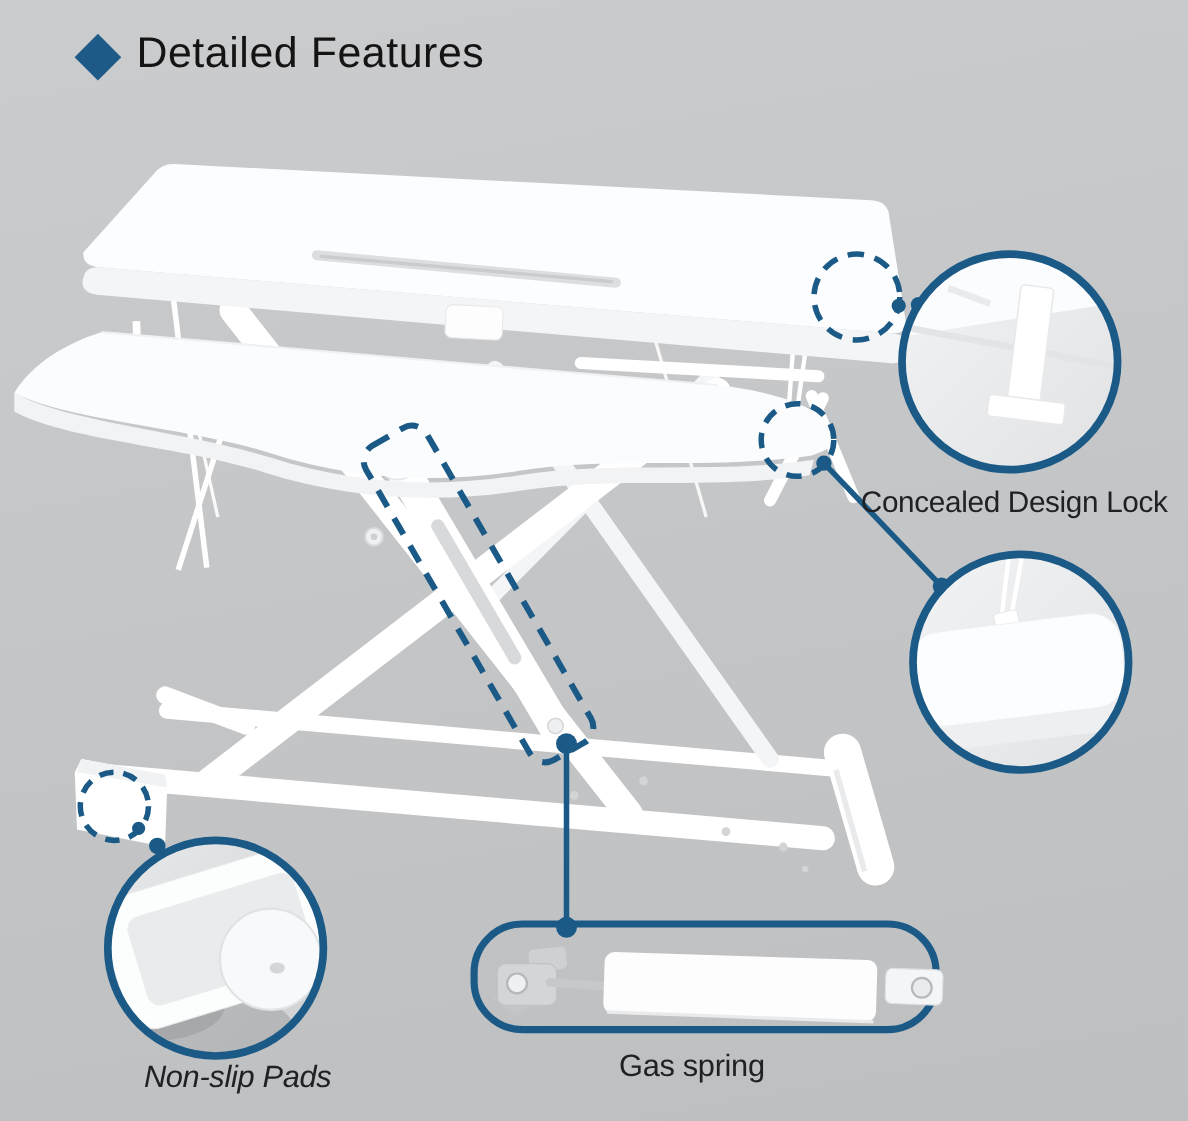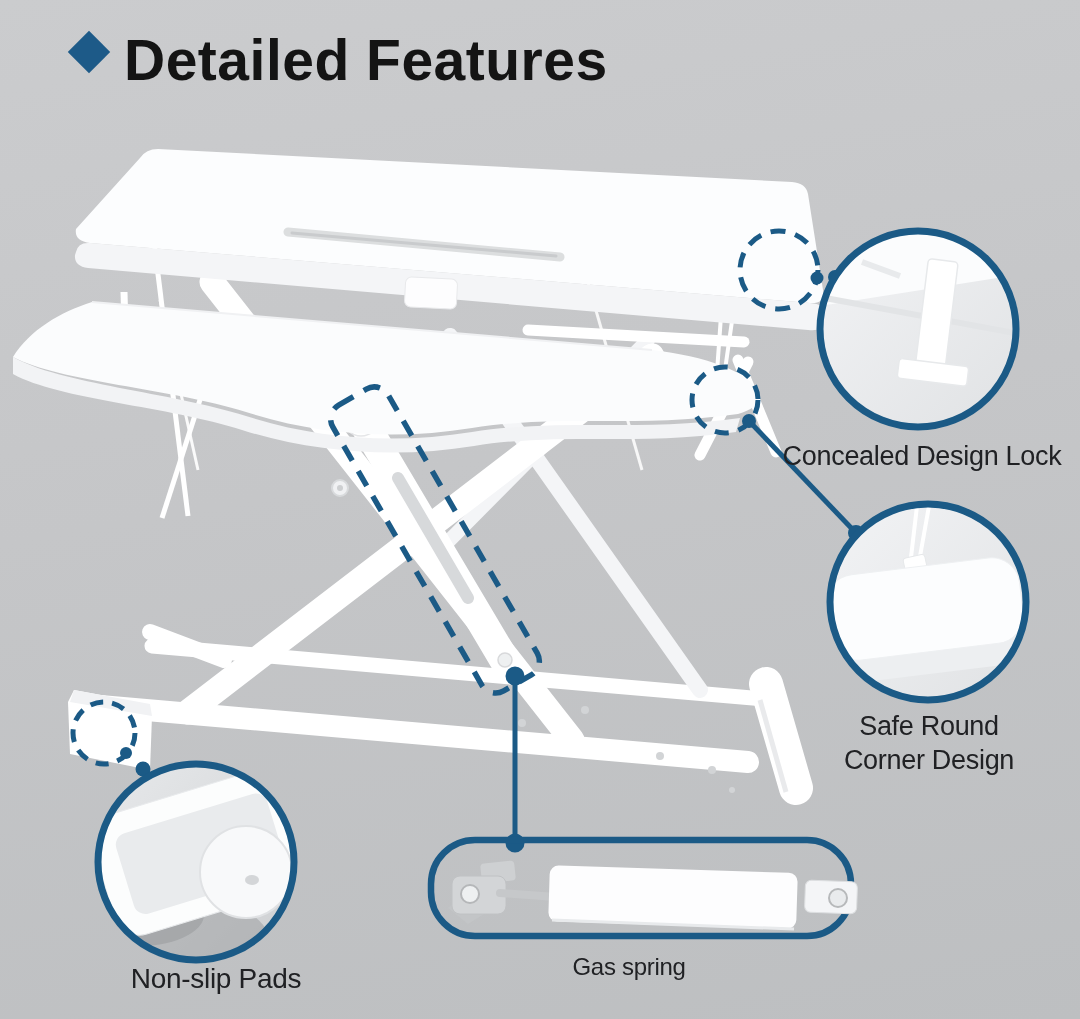--- a/index.html
+++ b/index.html
@@ -7,32 +7,32 @@
     position:relative;width:1080px;height:1019px;overflow:hidden;
     background:linear-gradient(170deg,#cbccce 0%,#c5c6c8 45%,#bdbfc1 100%);
     font-family:"Liberation Sans",sans-serif;
   }
   .scene{position:absolute;left:0;top:0;width:1080px;height:1019px;}
   .diamond{
     position:absolute;left:74px;top:37px;width:30px;height:30px;
     background:#1d5a88;transform:rotate(45deg);
   }
   .title{
-    position:absolute;left:124px;top:27px;font-size:57px;font-weight:bold;
+    position:absolute;left:124px;top:27px;font-size:39px;font-weight:normal;
     color:#141414;letter-spacing:.5px;white-space:nowrap;
   }
   .cap{
     position:absolute;transform:translateX(-50%);white-space:nowrap;
     color:#202124;font-size:27px;letter-spacing:-.3px;
   }
   .cap.two{text-align:center;line-height:34px;}
   #cap-safety{left:922px;top:441px;}
   #cap-corner{left:929px;top:709px;}
-  #cap-nonslip{left:216px;top:963px;font-size:28px;}
-  #cap-gas{left:629px;top:953px;font-size:24px;}
+  #cap-nonslip{left:216px;top:963px;font-size:28px;font-style:italic;}
+  #cap-gas{left:629px;top:953px;font-size:28px;}
 </style>
 </head>
 <body>
 
 <div class="stage">
 
   <svg class="scene" viewBox="0 0 1080 1019">
     <defs>
       <linearGradient id="gradD" x1="0" y1="0" x2="1" y2="1">
         <stop offset="0" stop-color="#f3f4f6"></stop>
@@ -190,20 +190,16 @@
         <rect x="805" y="881" width="52" height="32" rx="6" fill="#f4f5f7" stroke="#dddfe1" transform="rotate(2 830 897)"></rect>
         <circle cx="838" cy="898" r="9" fill="#e9ebed" stroke="#b7b9bb" stroke-width="2"></circle>
       </g>
     </g>
   </svg>
 
   <span class="diamond"></span>
   <div class="title">Detailed Features</div>
 
   <div class="cap" id="cap-safety">Concealed Design Lock</div>
-  <div class="cap two" id="cap-corner">
-    <div>Safe Round</div>
-    <div>Corner Design</div>
-  </div>
   <div class="cap" id="cap-nonslip">Non-slip Pads</div>
   <div class="cap" id="cap-gas">Gas spring</div>
 
 </div>
 
 </body></html>

